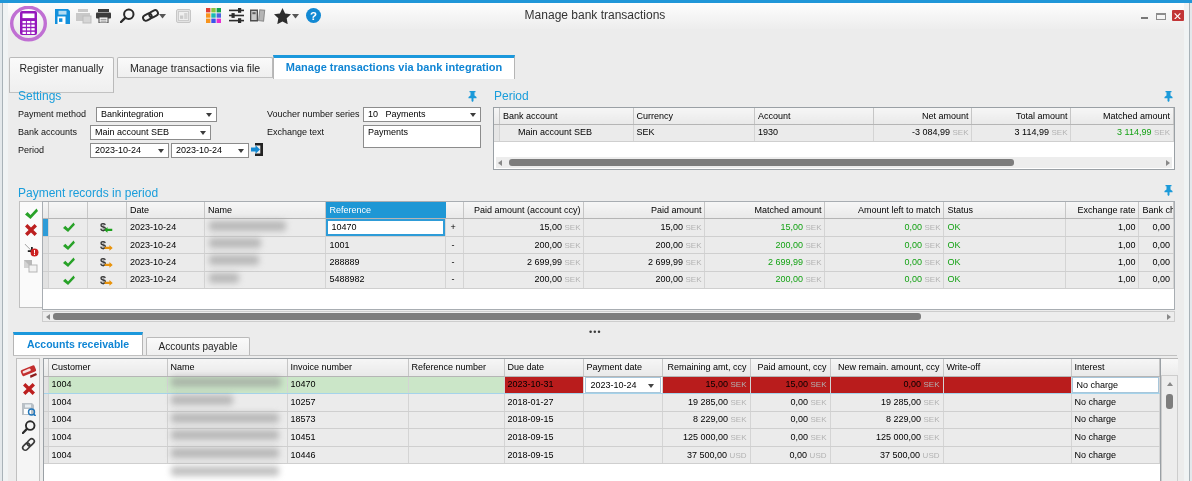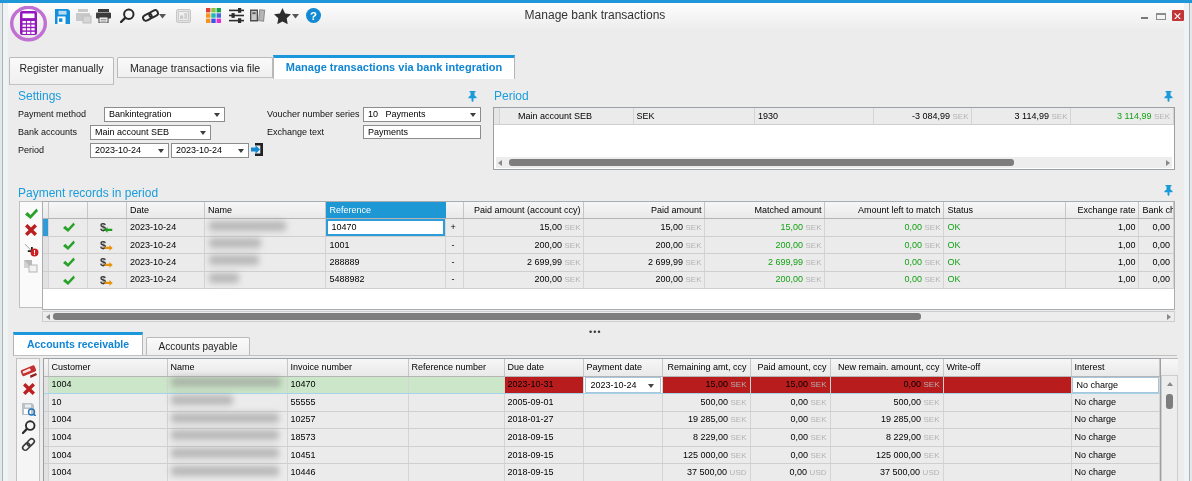--- a/index.html
+++ b/index.html
@@ -150,60 +150,69 @@
     <text x="7.5" y="11.6" font-family="Liberation Sans" font-size="11.5" font-weight="bold" fill="#fff" text-anchor="middle">?</text>
 </svg>
 
 <div class="abs" style="left:1141px;top:16.5px;width:7px;height:2px;background:#787878"></div>
 <div class="abs" style="left:1156px;top:12.5px;width:10px;height:7.5px;border:1.5px solid #8c8c8c;border-top:2.5px solid #8c8c8c"></div>
 <div class="abs" style="left:1171.5px;top:10px;width:12px;height:11px;background:#c23537;border-radius:1px"></div>
 <svg class="abs" style="left:1174px;top:12.5px" width="7" height="6.5" viewBox="0 0 8 8">
     <path d="M0 1 L1 0 L4 3 L7 0 L8 1 L5 4 L8 7 L7 8 L4 5 L1 8 L0 7 L3 4 z" fill="#fff"></path>
   </svg>
 
-<div class="abs" style="left:9px;top:57px;width:105px;height:28px;background:linear-gradient(#fafafa,#efefef);border:1px solid #bababa;border-bottom:1px solid #c2c2c2;border-radius:2px 2px 0 0;text-align:center;line-height:20px;font-size:10.5px;color:#222">Register manually</div>
+<div class="abs" style="left:9px;top:57px;width:105px;height:36px;background:linear-gradient(#fafafa,#efefef);border:1px solid #bababa;border-bottom:1px solid #c2c2c2;border-radius:2px 2px 0 0;text-align:center;line-height:20px;font-size:10.5px;color:#222">Register manually</div>
 <div class="abs" style="left:117px;top:57px;width:156px;height:21px;background:linear-gradient(#fafafa,#efefef);border:1px solid #bababa;border-bottom:1px solid #c2c2c2;border-radius:2px 2px 0 0;text-align:center;line-height:20px;font-size:10.5px;color:#222">Manage transactions via file</div>
 <div class="abs" style="left:273px;top:55px;width:242px;height:24px;background:#fff;border:1px solid #b5b5b5;border-top:3px solid #1b98dc;border-bottom:none;text-align:center;line-height:19px;font-weight:bold;font-size:11px;color:#0f85d4">Manage transactions via bank integration</div>
 
 <div class="abs sech" style="left:18px;top:89px">Settings</div>
 <svg class="abs pin" style="left:468px;top:91px" viewBox="0 0 9 11">
     <path d="M1.5 0 h6 v1.2 h-1 v3.3 l2 1.5 v1.2 h-3 v2.8 l-1 1 -1 -1 v-2.8 h-3 v-1.2 l2 -1.5 v-3.3 h-1 z" fill="#1b9ad9"></path>
   </svg>
 <label class="abs" style="left:18px;top:109px">Payment method</label>
 <label class="abs" style="left:18px;top:127px">Bank accounts</label>
 <label class="abs" style="left:18px;top:145px">Period</label>
-<div class="combo" style="left:104px;top:107px;width:121px;height:15px">Bankintegration<i class="ar"></i></div>
+<div class="combo" style="left:96px;top:107px;width:121px;height:15px">Bankintegration<i class="ar"></i></div>
 <div class="combo" style="left:90px;top:125px;width:121px;height:15px">Main account SEB<i class="ar"></i></div>
 <div class="combo" style="left:90px;top:143px;width:79px;height:15px">2023-10-24<i class="ar"></i></div>
 <div class="combo" style="left:171px;top:143px;width:78px;height:15px">2023-10-24<i class="ar"></i></div>
 <svg class="abs" style="left:251px;top:143px" width="12" height="13" viewBox="0 0 12 13">
 <path d="M4 0 h8 v13 h-8 v-2.6 h5.3 v-7.8 h-5.3 z" fill="#222"></path>
     <path d="M0 4.6 h4.5 v-2.4 l4.5 4.3 -4.5 4.3 v-2.4 h-4.5 z" fill="#1289d3"></path>
 </svg>
 <label class="abs" style="left:267px;top:109px">Voucher number series</label>
 <label class="abs" style="left:267px;top:127px">Exchange text</label>
 <div class="combo" style="left:363px;top:107px;width:118px;height:15px">10&nbsp;&nbsp;&nbsp;Payments<i class="ar"></i></div>
-<div class="combo" style="left:363px;top:125px;width:118px;height:14px">Payments</div>
+<div class="combo" style="left:363px;top:125px;width:118px;height:23px">Payments</div>
 
 <div class="abs sech" style="left:494px;top:89px">Period</div>
 <svg class="abs pin" style="left:1164px;top:91px" viewBox="0 0 9 11">
     <path d="M1.5 0 h6 v1.2 h-1 v3.3 l2 1.5 v1.2 h-3 v2.8 l-1 1 -1 -1 v-2.8 h-3 v-1.2 l2 -1.5 v-3.3 h-1 z" fill="#1b9ad9"></path>
   </svg>
 <div class="grid" style="left:493px;top:107px;width:682px;height:63px">
 <table>
 <colgroup>
         <col style="width:5.5px">
         <col style="width:133.5px">
         <col style="width:121.6px">
         <col style="width:119.4px">
         <col style="width:98px">
         <col style="width:99px">
         <col>
       </colgroup>
 <tbody>
+        <tr class="ghead" style="height:16.5px">
+          <th style="padding:0"></th>
+          <th>Bank account</th>
+          <th>Currency</th>
+          <th>Account</th>
+          <th class="r">Net amount</th>
+          <th class="r">Total amount</th>
+          <th class="r">Matched amount</th>
+        </tr>
 <tr class="grow" style="height:16.5px">
           <td style="padding:0;background:#e6e6e6"></td>
           <td style="padding-left:18px">Main account SEB</td>
           <td>SEK</td>
           <td>1930</td>
           <td class="r">-3 084,99 <span class="cur">SEK</span></td>
           <td class="r">3 114,99 <span class="cur">SEK</span></td>
           <td class="r"><span class="grn">3 114,99</span> <span class="cur">SEK</span></td>
         </tr>
 </tbody>
@@ -452,34 +461,20 @@
           <td class="r">15,00 <span class="cur">SEK</span></td>
           <td class="r">15,00 <span class="cur">SEK</span></td>
           <td class="r">0,00 <span class="cur">SEK</span></td>
           <td></td>
           <td style="background:#fff;padding:0">
             <span class="intbox">No charge</span>
           </td>
         </tr>
 <tr class="grow" style="height:17.6px">
           <td style="padding:0"></td>
-          <td>10</td>
-          <td></td>
-          <td>55555</td>
-          <td></td>
-          <td>2005-09-01</td>
-          <td></td>
-          <td class="r">500,00 <span class="cur">SEK</span></td>
-          <td class="r">0,00 <span class="cur">SEK</span></td>
-          <td class="r">500,00 <span class="cur">SEK</span></td>
-          <td></td>
-          <td>No charge</td>
-        </tr>
-<tr class="grow" style="height:17.6px">
-          <td style="padding:0"></td>
           <td>1004</td>
           <td></td>
           <td>10257</td>
           <td></td>
           <td>2018-01-27</td>
           <td></td>
           <td class="r">19 285,00 <span class="cur">SEK</span></td>
           <td class="r">0,00 <span class="cur">SEK</span></td>
           <td class="r">19 285,00 <span class="cur">SEK</span></td>
           <td></td>

